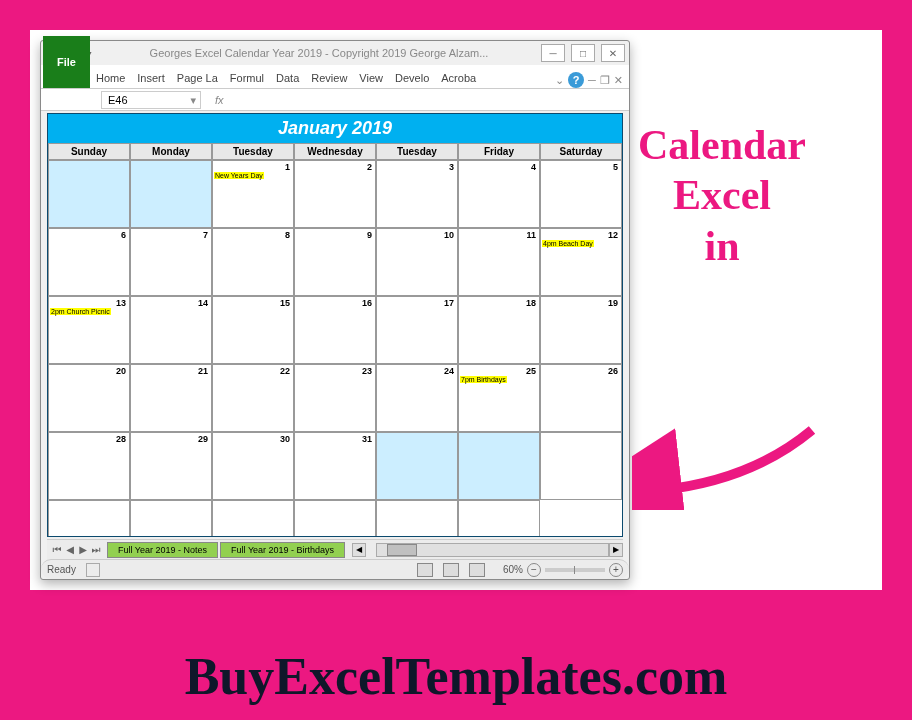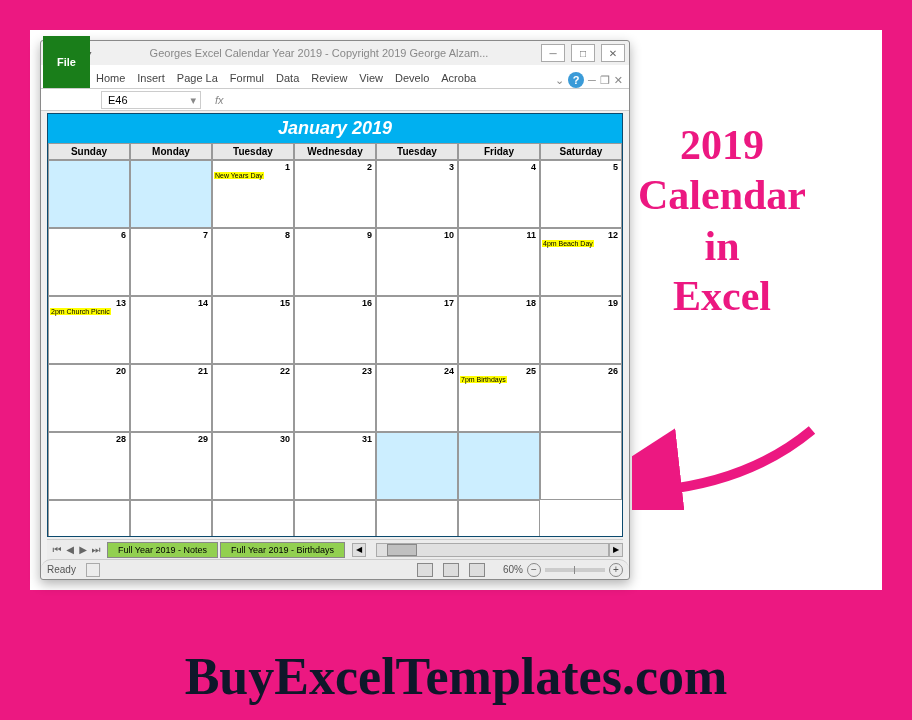--- a/index.html
+++ b/index.html
@@ -224,24 +224,23 @@
           <span class="zoom-btn">−</span>
           <div class="zoom-slider">
               <div class="tick"></div>
             </div>
           <span class="zoom-btn">+</span>
         </div>
       </div>
     </div>
   </div>
   <div class="promo-text">
-    <div>2019</div>
     <div>Calendar</div>
+    <div>Excel</div>
     <div>in</div>
-    <div>Excel</div>
   </div>
   <svg class="arrow-svg" width="200" height="100">
     <defs>
         <marker id="ah" markerWidth="12" markerHeight="12" refX="2" refY="6" orient="auto">
           <path d="M0,0 L12,6 L0,12 Z" fill="#ec1881"></path>
         </marker>
       </defs>
     <path d="M180,20 Q120,70 30,80" stroke="#ec1881" stroke-width="10" fill="none" marker-end="url(#ah)"></path>
   </svg>
 </div>

